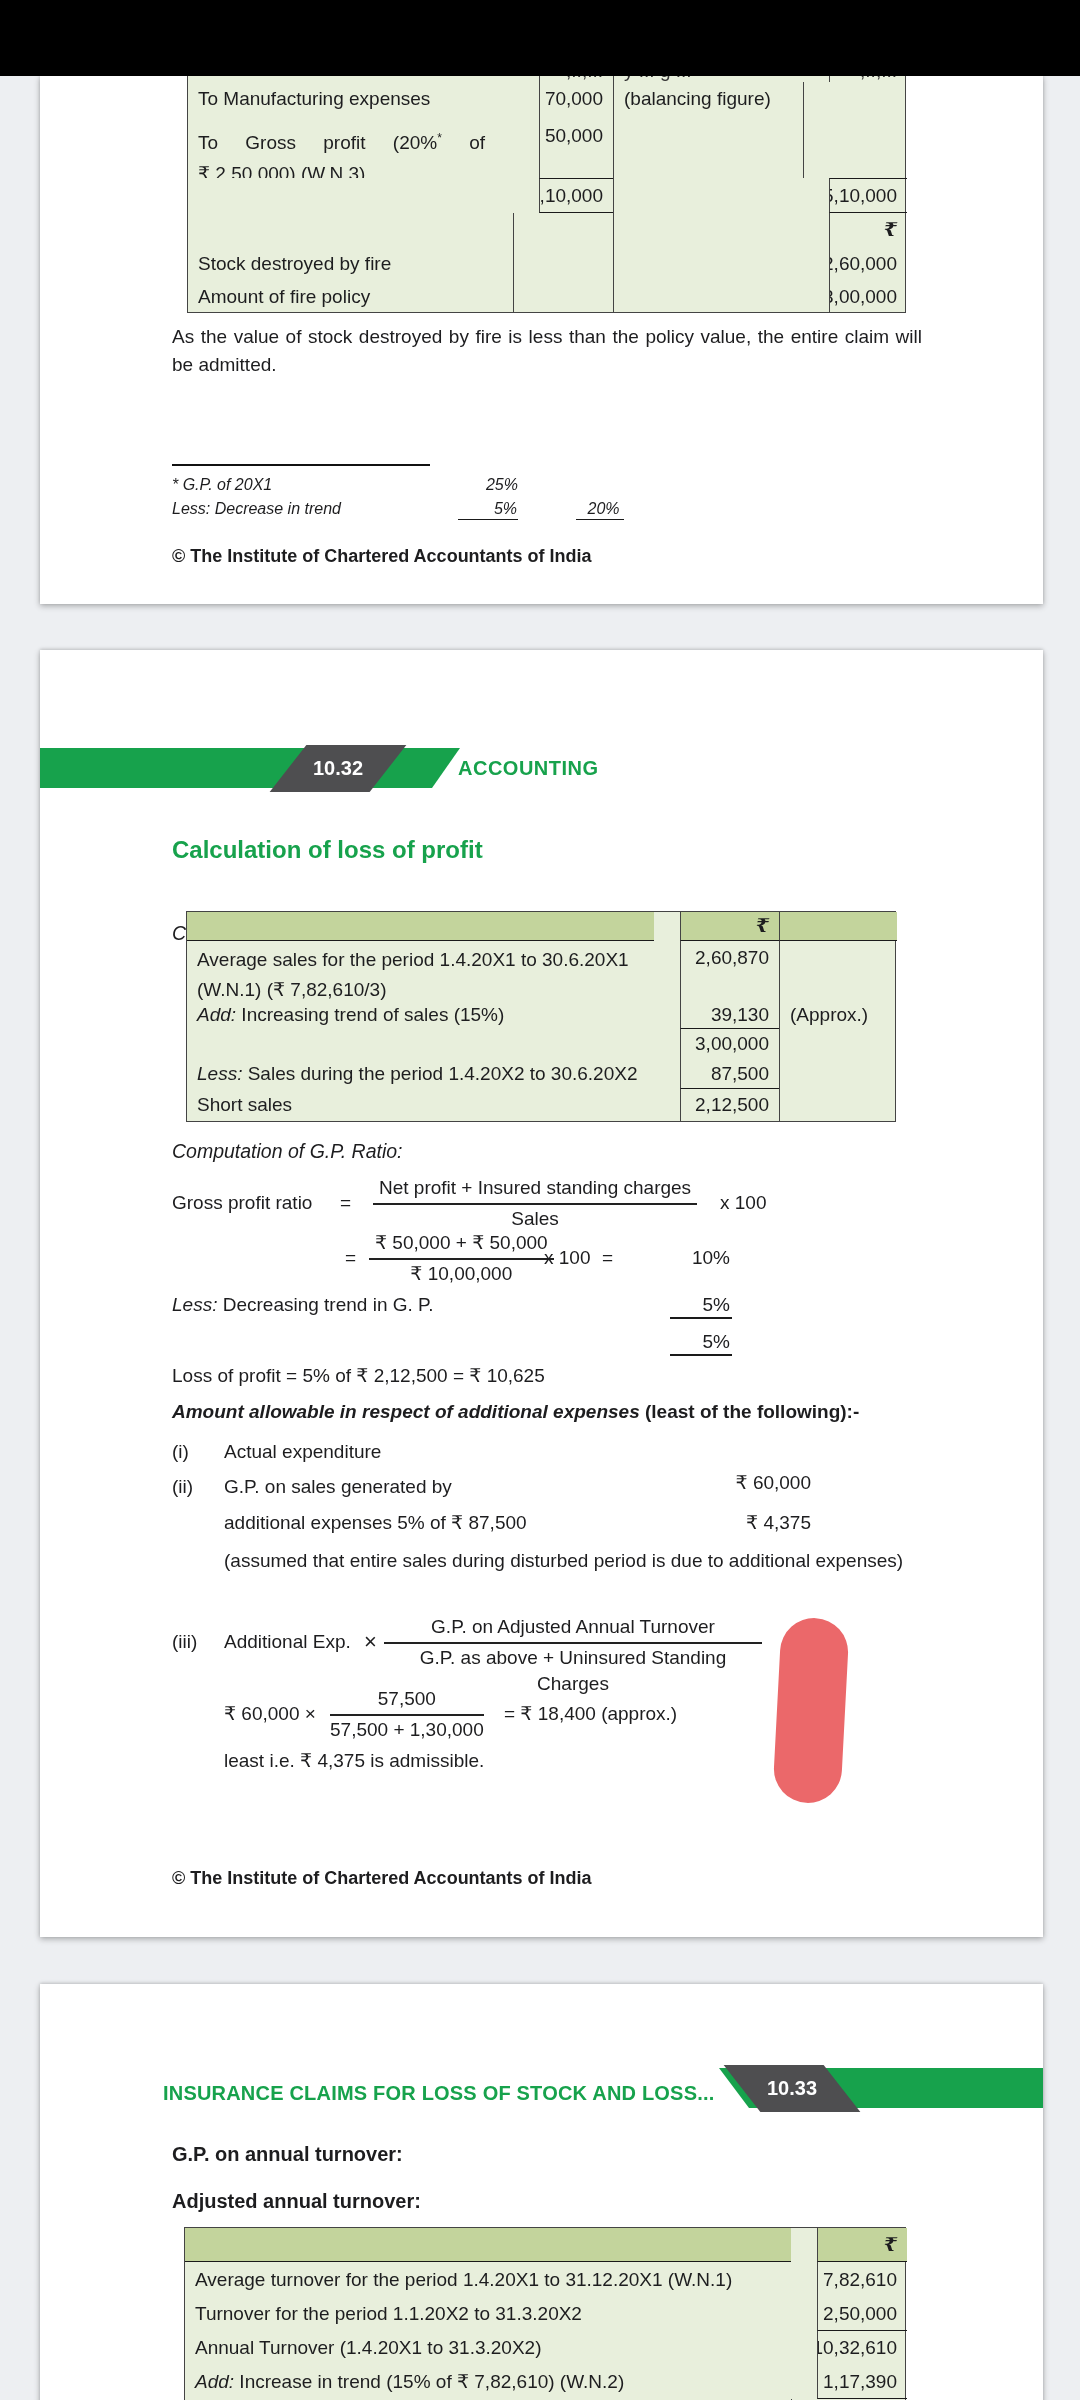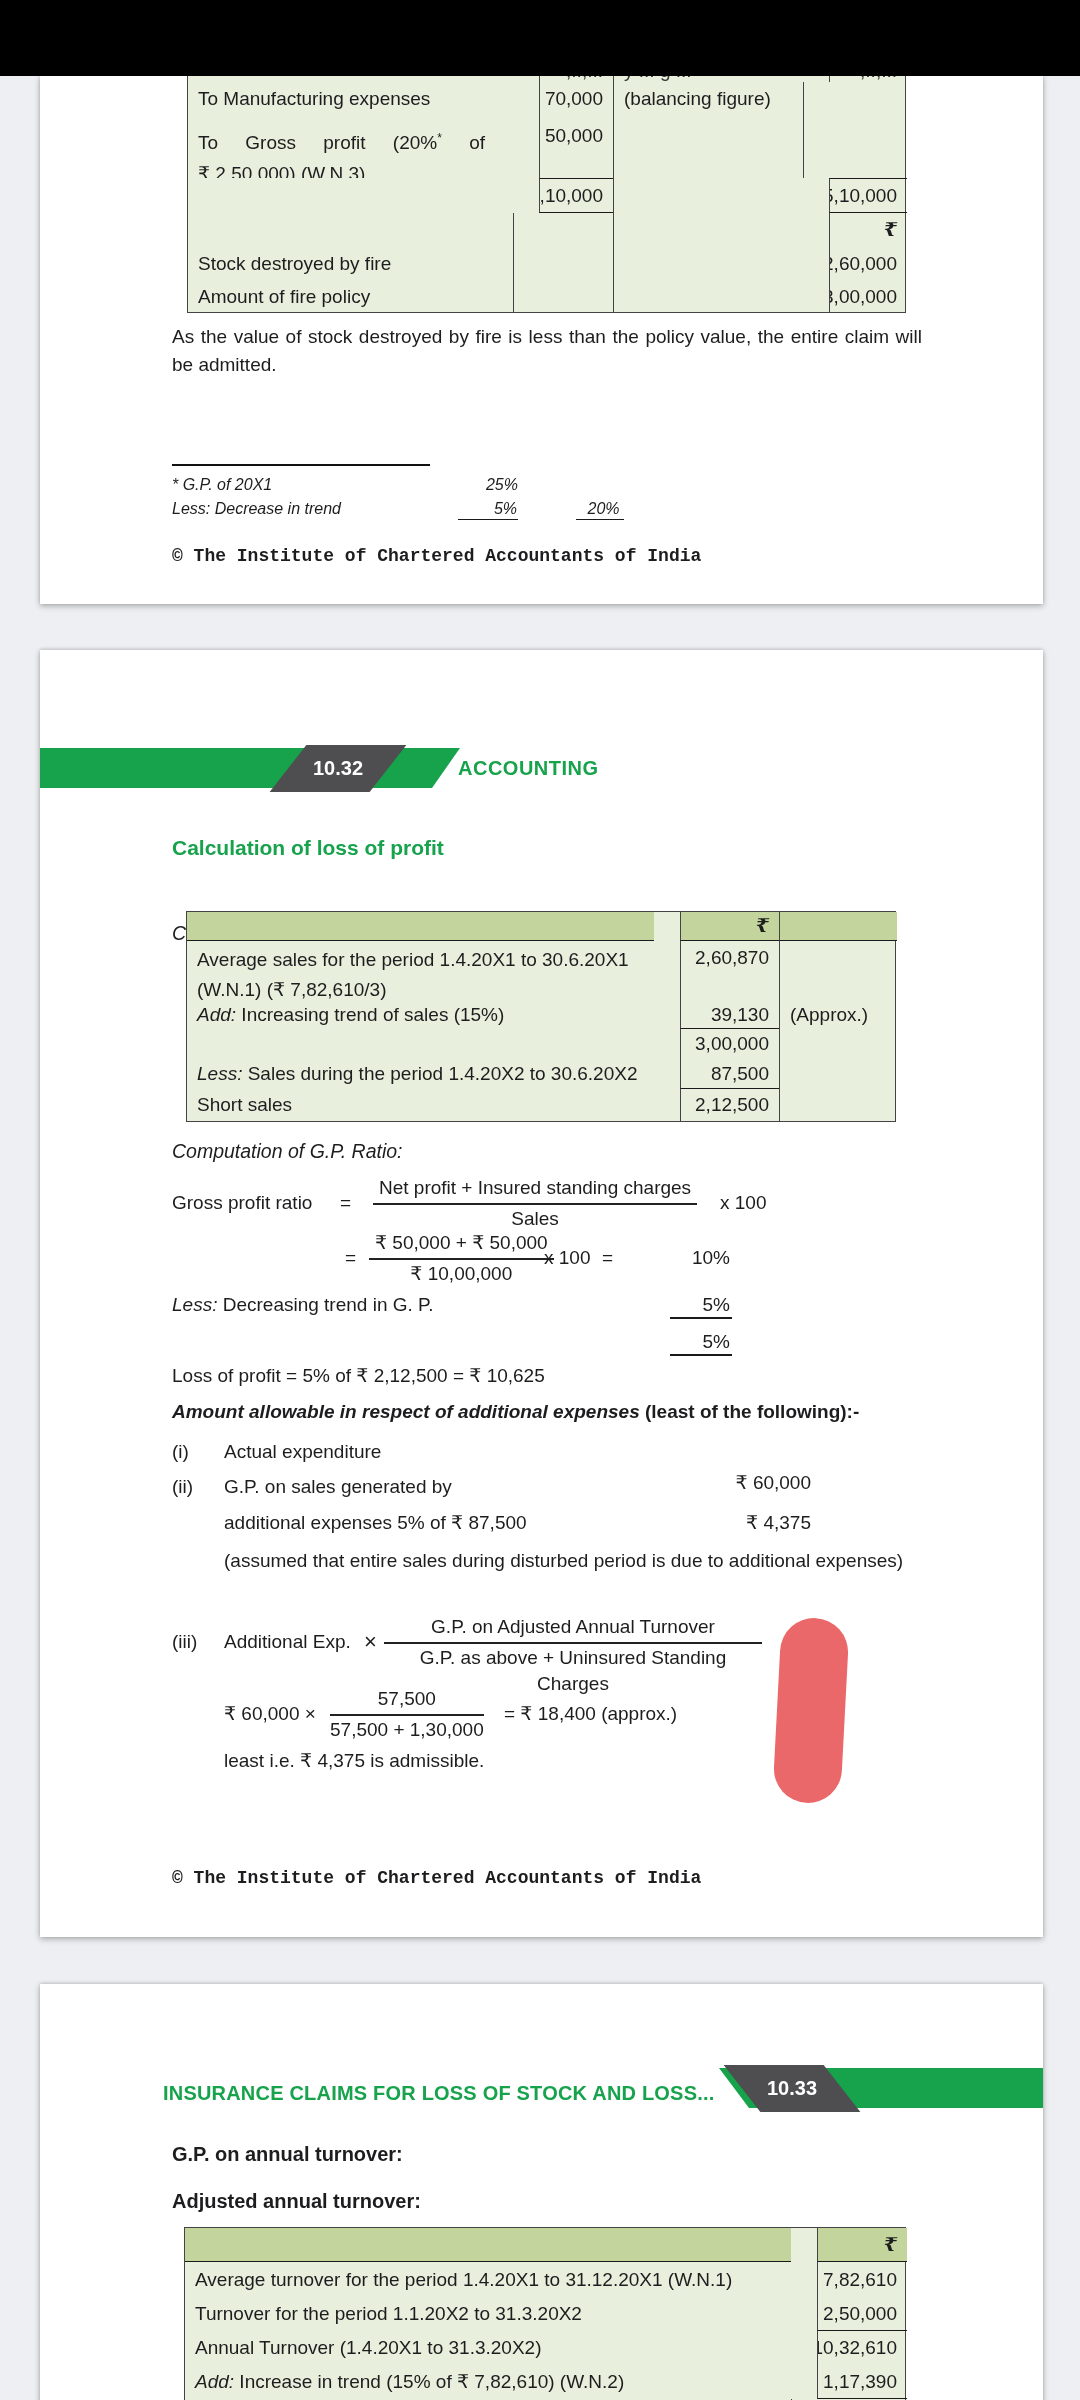--- a/index.html
+++ b/index.html
@@ -24,22 +24,22 @@
   .clipcell{overflow:hidden;align-items:flex-start;}
   .clipcell span{display:block;margin-top:-16px;white-space:nowrap;line-height:22px;color:#333;}
   .rup{font-family:"Liberation Serif","DejaVu Serif",serif;font-style:italic;font-weight:bold;}
   .spread{word-spacing:22px;}
   .t1{grid-template-columns:325px 100px 190px 104px;grid-template-rows:6px 37px 59px 35px 33px 35px 31px;border-top:0;}
   .t2{grid-template-columns:467px 125px 118px;grid-template-rows:29px 60px 28px 30px 30px 32px;}
   .t3{grid-template-columns:606px 116px;grid-template-rows:34px 35px 34px 34px 34px 26px;}
   
   .just{text-align:justify;}
   .para{line-height:28px;}
-  .serifbold{font-family:Liberation Mono, monospace;font-weight:bold;font-size:18px;}
-  .greenhead{color:var(--heading-green);font-weight:bold;font-size:21px;}
+  .serifbold{font-family:Liberation Sans, sans-serif;font-weight:bold;font-size:18px;}
+  .greenhead{color:var(--heading-green);font-weight:bold;font-size:24px;}
   .subhead{font-style:italic;font-size:19.5px;}
   .fn{font-style:italic;font-size:16px;}
   .u{border-bottom:2.3px solid var(--rule);padding:0 2px 1px 14px;display:inline-block;}
   .uthin{border-bottom:1.6px solid var(--rule);padding:0 1px 1px 8px;display:inline-block;}
   
   .frac{display:inline-flex;flex-direction:column;text-align:center;vertical-align:middle;}
   .frac .fn-num{border-bottom:2px solid #222;padding:0 6px 2px 6px;line-height:26px;}
   .frac .fn-den{padding-top:1px;line-height:26px;}
   
   .band{position:absolute;height:40px;background:var(--banner-green);}

